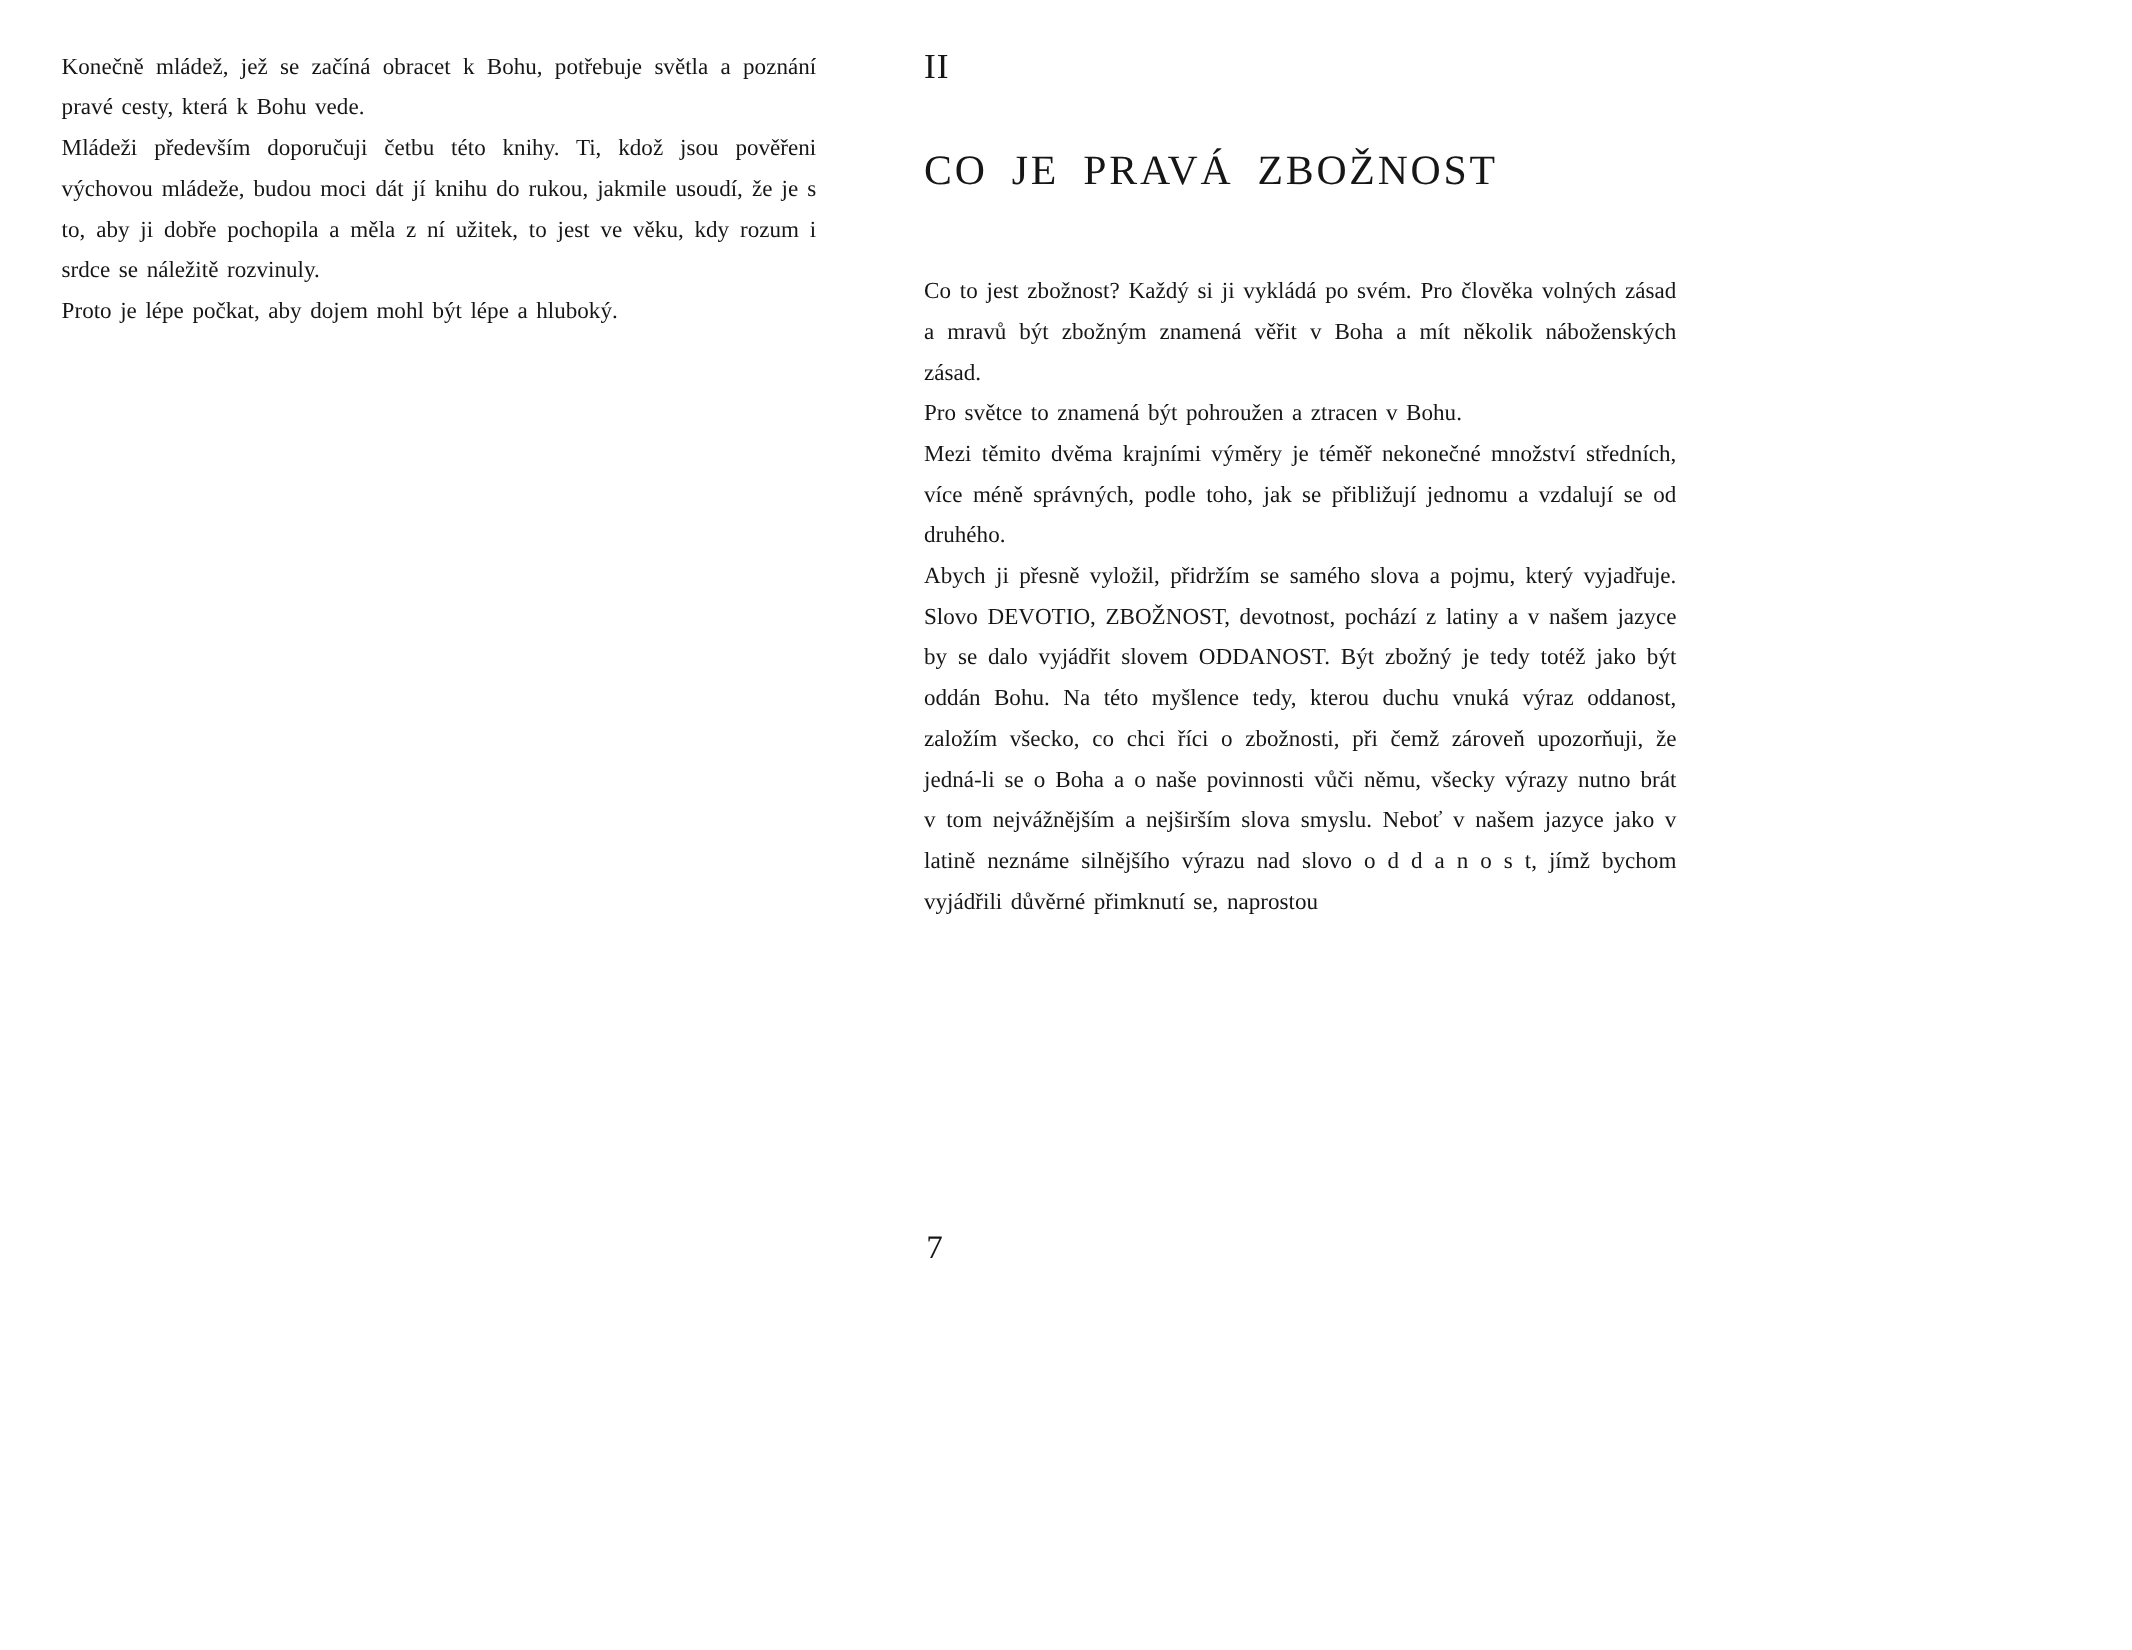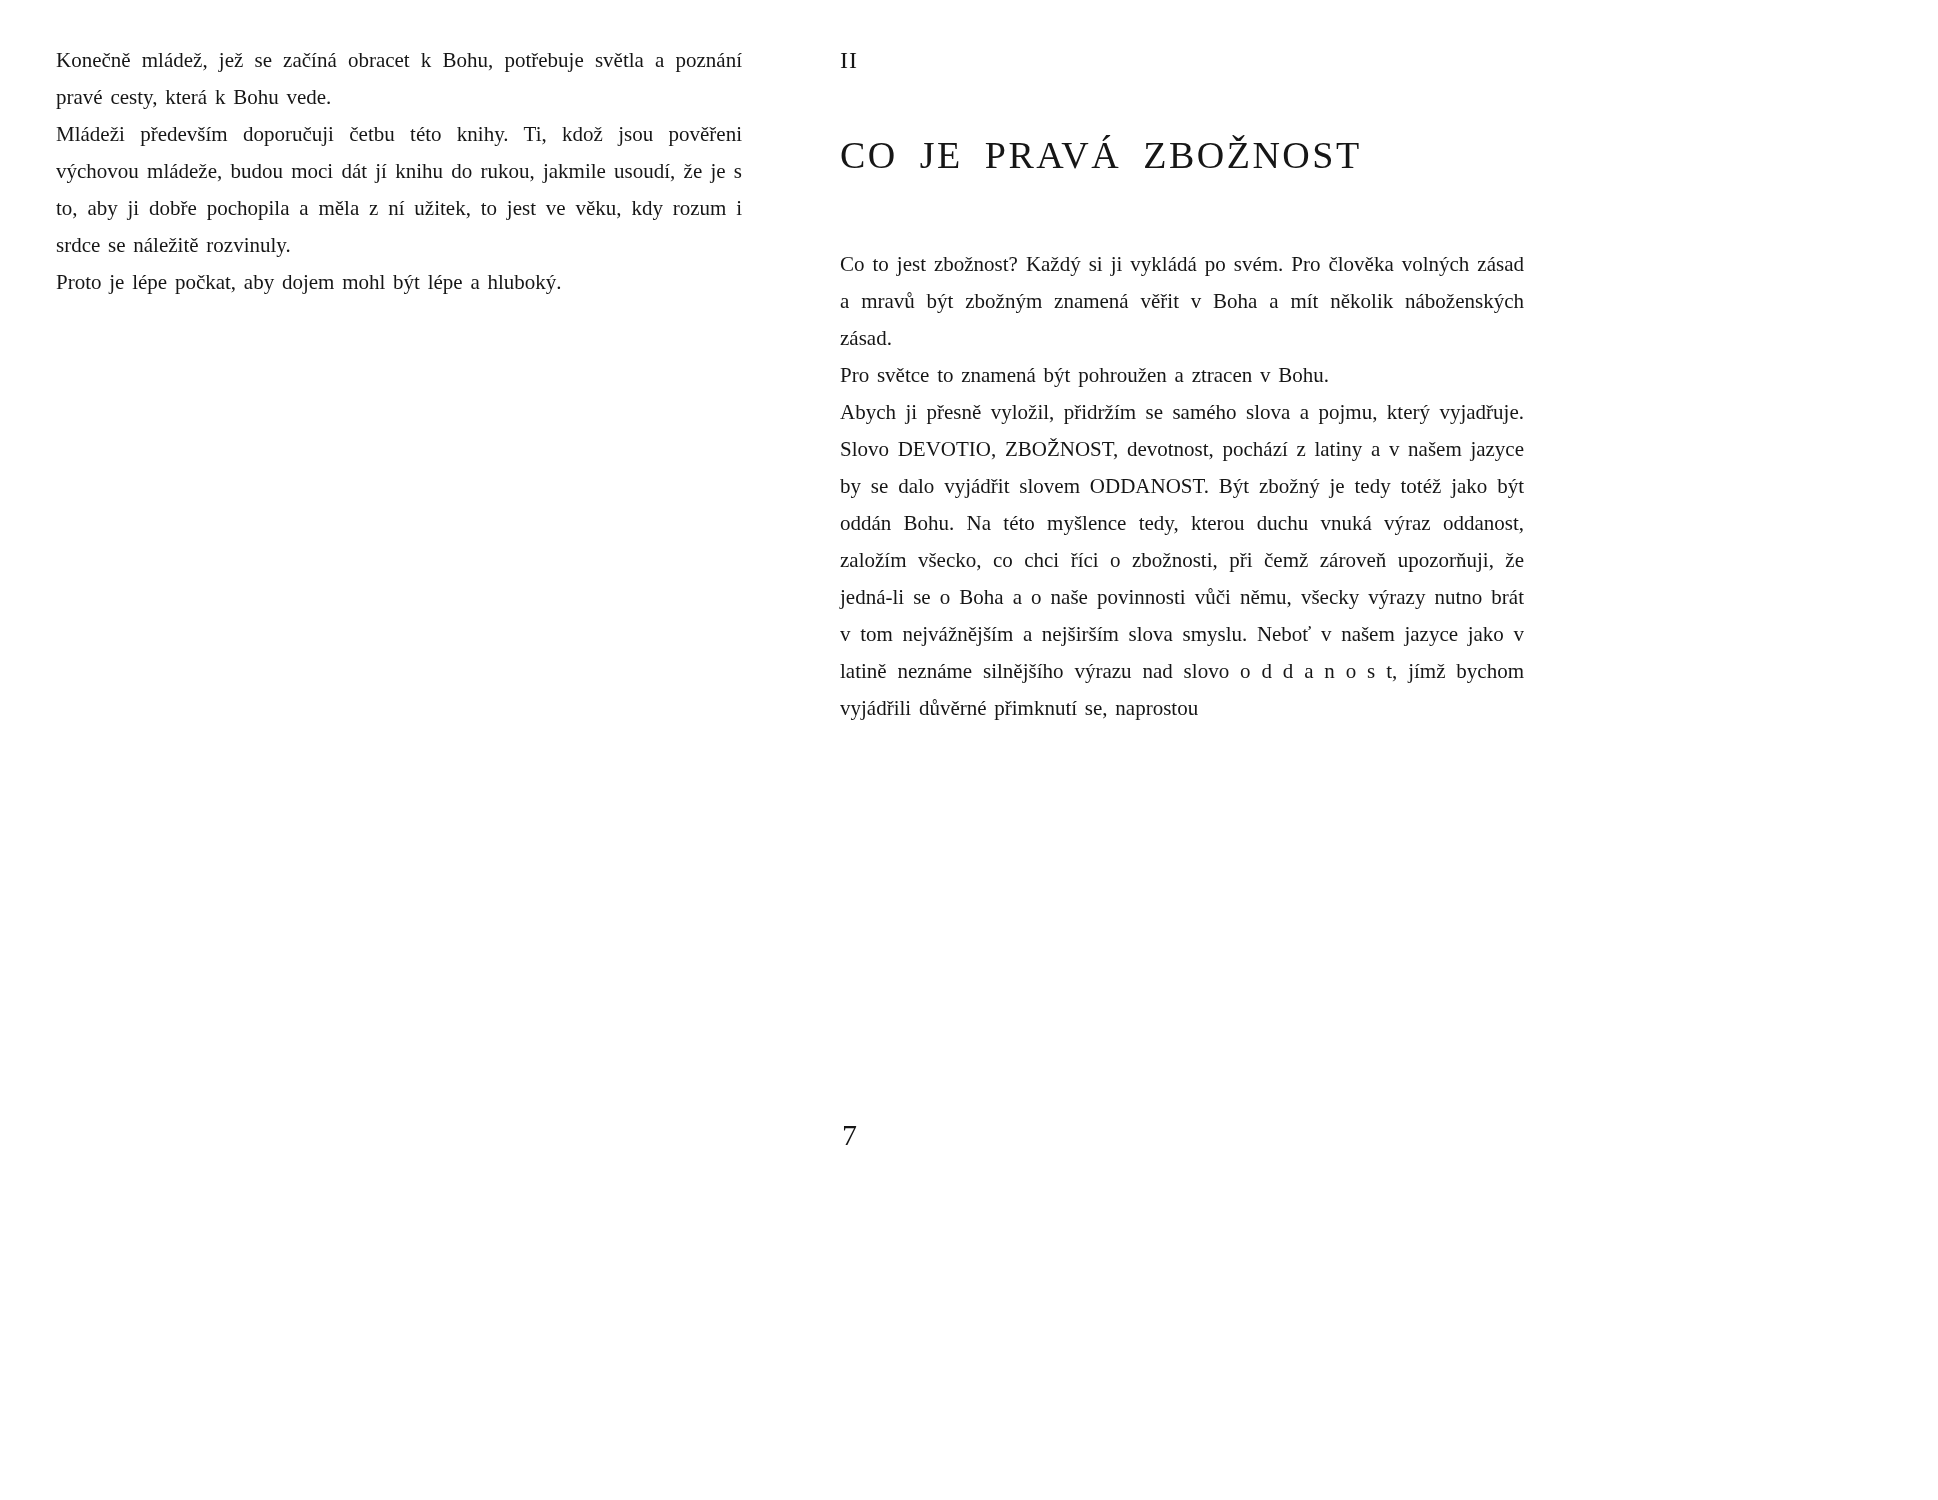--- a/index.html
+++ b/index.html
@@ -34,21 +34,21 @@
     padding: 0;
     font-size: 21px;
     line-height: 37px;
     text-align: justify;
     word-spacing: 2.5px;
   }
   .body-text p:last-child {
     
   }
   .chapter-number {
-    font-size: 24px;
+    font-size: 32px;
     line-height: 37px;
     letter-spacing: 1px;
   }
   .chapter-title {
     margin-top: 58px;
     font-size: 38px;
     line-height: 37px;
     letter-spacing: 2.5px;
     word-spacing: 10px;
     white-space: nowrap;
@@ -74,16 +74,17 @@
       <p>Proto je lépe počkat, aby dojem mohl být lépe a hluboký.</p>
     </div>
 </div>
 
 <div class="col col-right">
   <div class="chapter-number">II</div>
   <div class="chapter-title">CO JE PRAVÁ ZBOŽNOST</div>
   <div class="body-text">
       <p>Co to jest zbožnost? Každý si ji vykládá po svém. Pro člověka volných zásad a mravů být zbožným znamená věřit v Boha a mít několik náboženských zásad.</p>
       <p>Pro světce to znamená být pohroužen a ztracen v Bohu.</p>
+      <p>Mezi těmito dvěma krajními výměry je téměř nekonečné množství středních, více méně správných, podle toho, jak se přibližují jednomu a vzdalují se od druhého.</p>
       <p>Abych ji přesně vyložil, přidržím se samého slova a pojmu, který vyjadřuje. Slovo DEVOTIO, ZBOŽNOST, devotnost, pochází z latiny a v našem jazyce by se dalo vyjádřit slovem ODDANOST. Být zbožný je tedy totéž jako být oddán Bohu. Na této myšlence tedy, kterou duchu vnuká výraz oddanost, založím všecko, co chci říci o zbožnosti, při čemž zároveň upozorňuji, že jedná-li se o Boha a o naše povinnosti vůči němu, všecky výrazy nutno brát v tom nejvážnějším a nejširším slova smyslu. Neboť v našem jazyce jako v latině neznáme silnějšího výrazu nad slovo o d d a n o s t, jímž bychom vyjádřili důvěrné přimknutí se, naprostou</p>
     </div>
   <div class="page-number">7</div>
 </div>
 
 </body></html>

